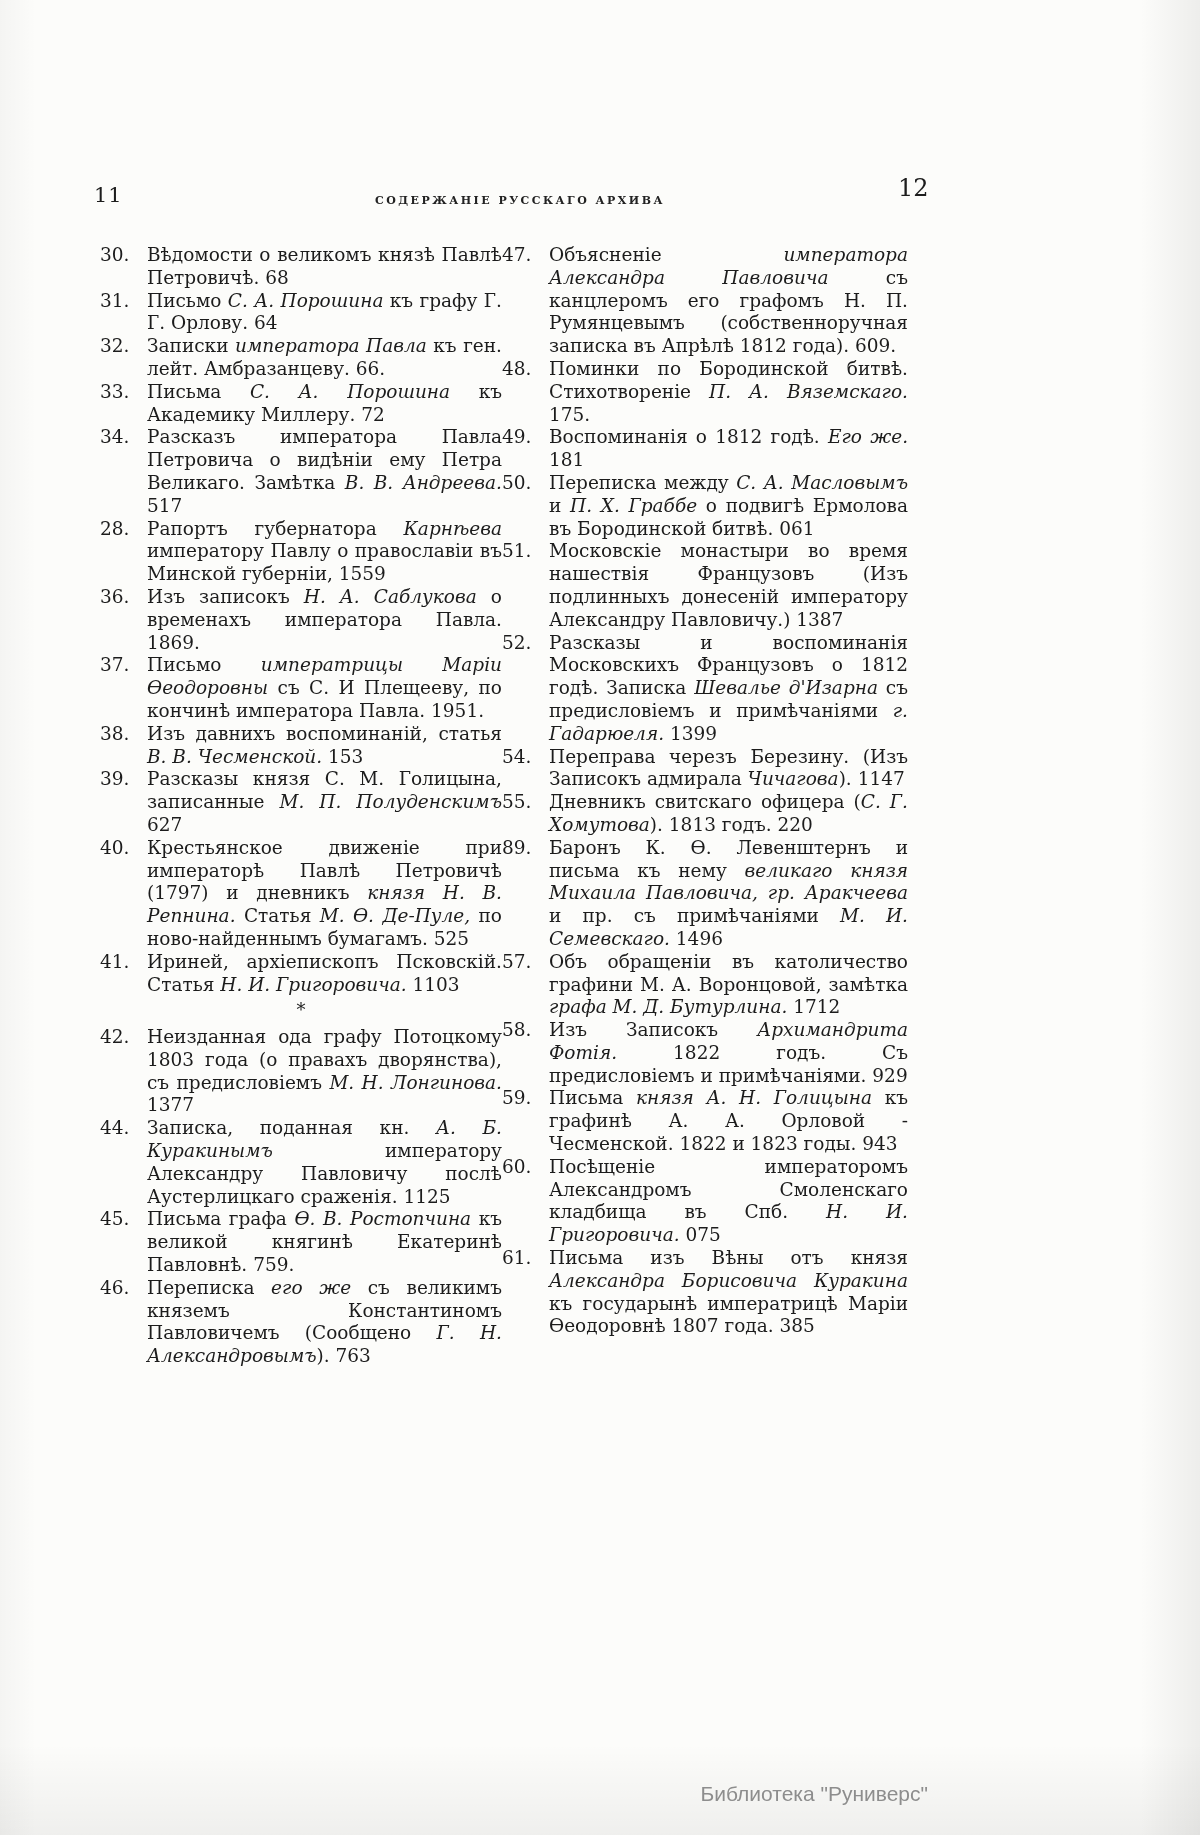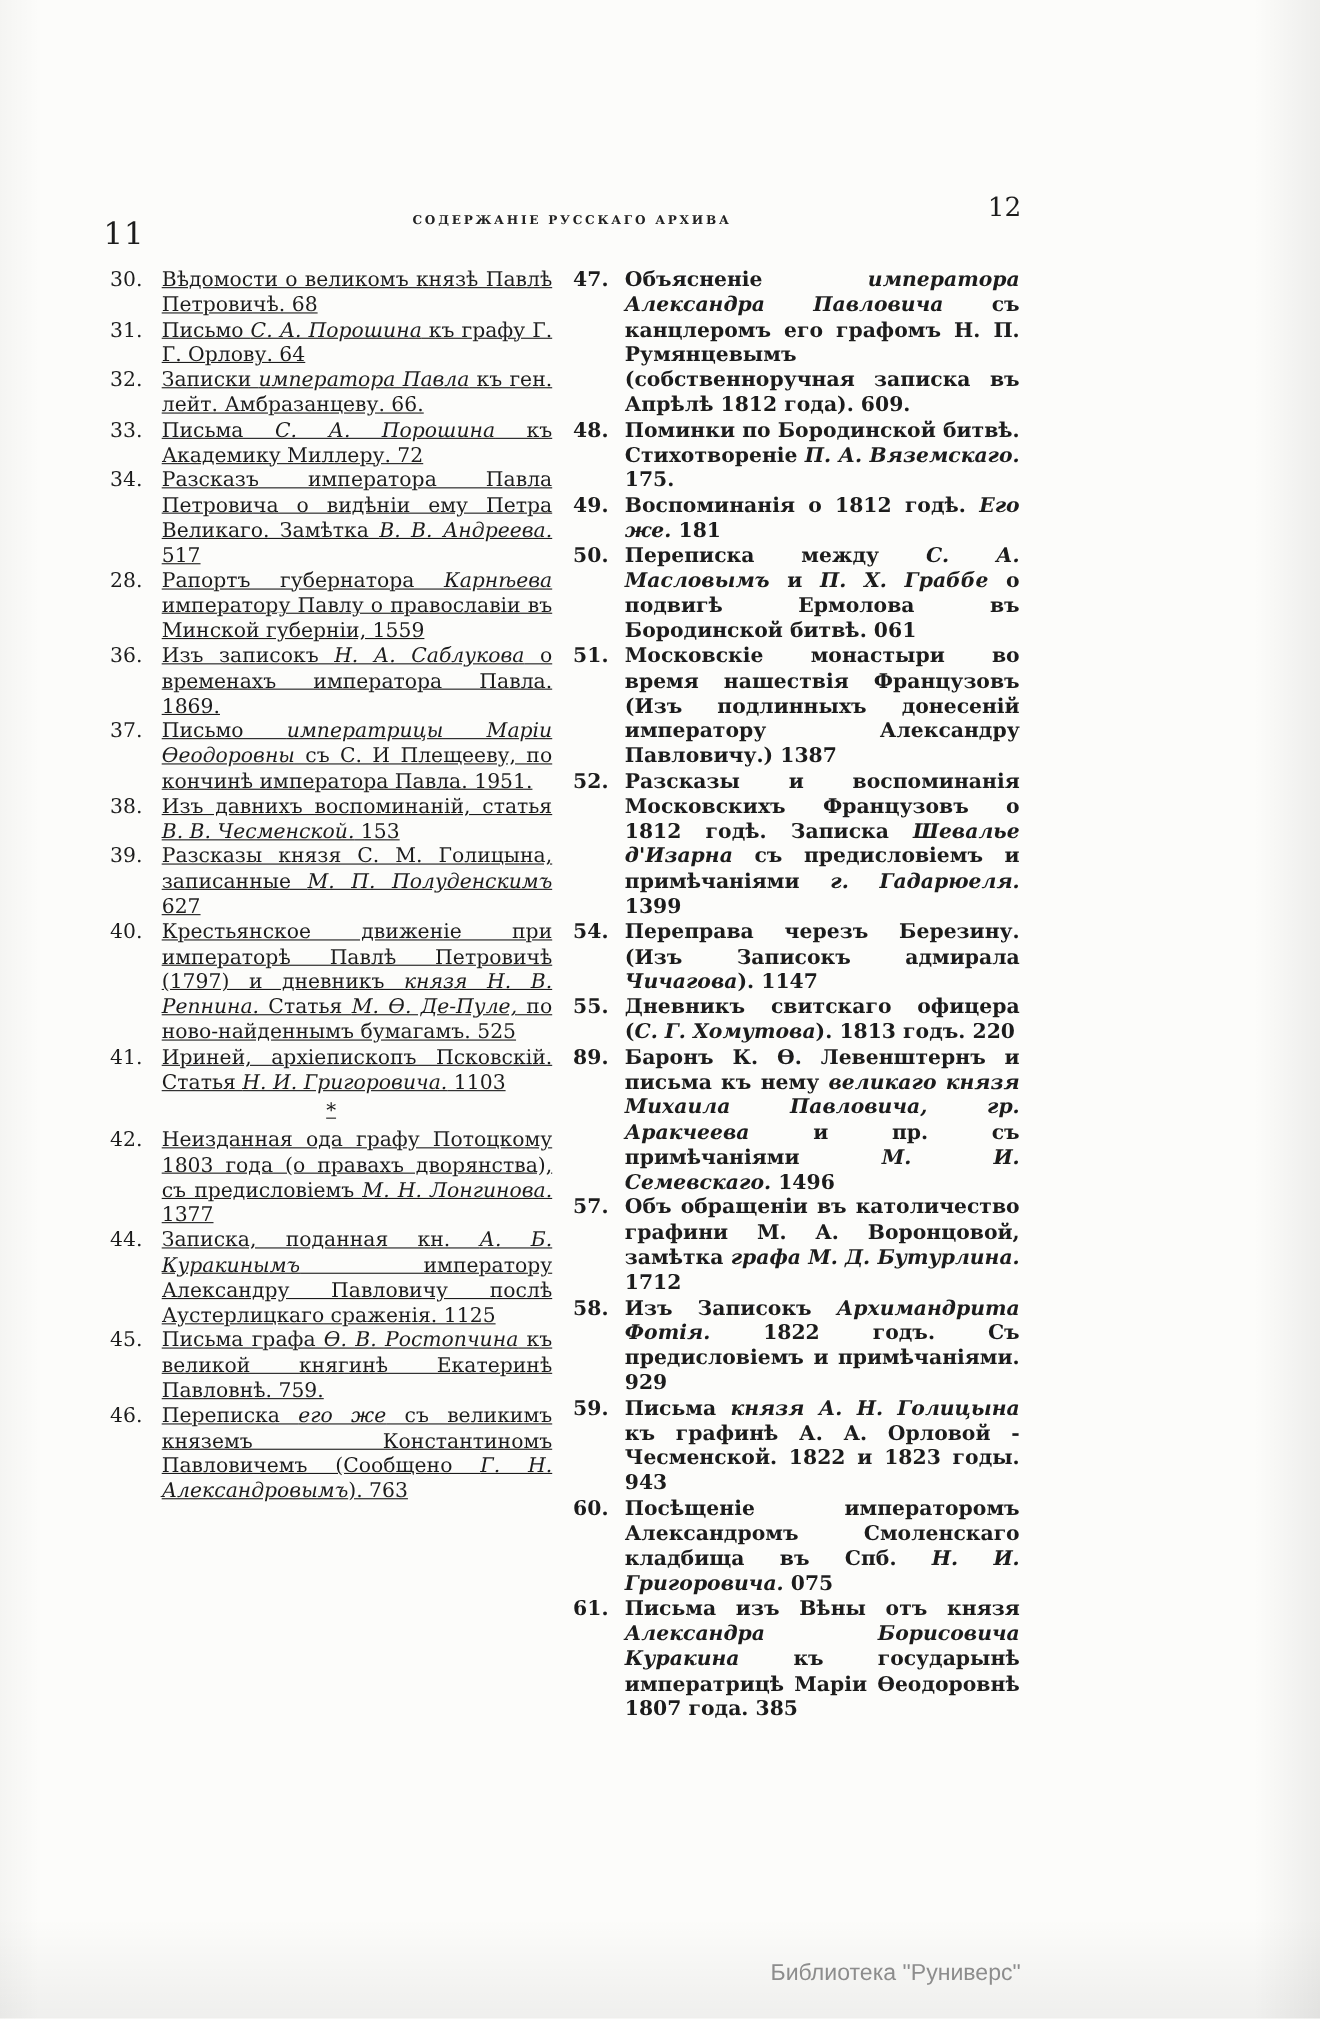--- a/index.html
+++ b/index.html
@@ -13,40 +13,40 @@
   }
   .page {
     position:absolute; inset:0;
     background:
       linear-gradient(to right, rgba(0,0,0,0) 95%, rgba(0,0,0,0.06) 100%),
       linear-gradient(to bottom, rgba(0,0,0,0) 95%, rgba(0,0,0,0.05) 100%),
       linear-gradient(to left, rgba(0,0,0,0) 97%, rgba(0,0,0,0.03) 100%),
       #fcfcfa;
   }
   .pagenum-left {
-    position:absolute; left:94px; top:196px;
-    font-size:28px; letter-spacing:1px;
+    position:absolute; left:94px; top:183px;
+    font-size:21px; letter-spacing:1px;
   }
   .pagenum-right {
     position:absolute; left:898px; top:174px;
     font-size:24px;
   }
   .running-title {
     position:absolute; left:100px; top:194px; width:840px;
     text-align:center;
     font-size:11px; font-weight:bold; letter-spacing:2.5px;
     color:#222;
   }
   .col {
     position:absolute; top:244px;
     font-size:18.5px; line-height:22.8px;
     color:#1c1c1c;
   }
-  #col-left  { left:100px; width:402px;text-decoration:underline; }
-  #col-right { left:521px; width:406px;font-weight:bold; }
+  #col-left  { left:100px; width:402px; }
+  #col-right { left:502px; width:406px; }
   .entry {
     text-align:justify;
     padding-left:47px;
     text-indent:-47px;
   }
   .entry .num {
     display:inline-block;
     width:47px;
     text-indent:0;
   }

